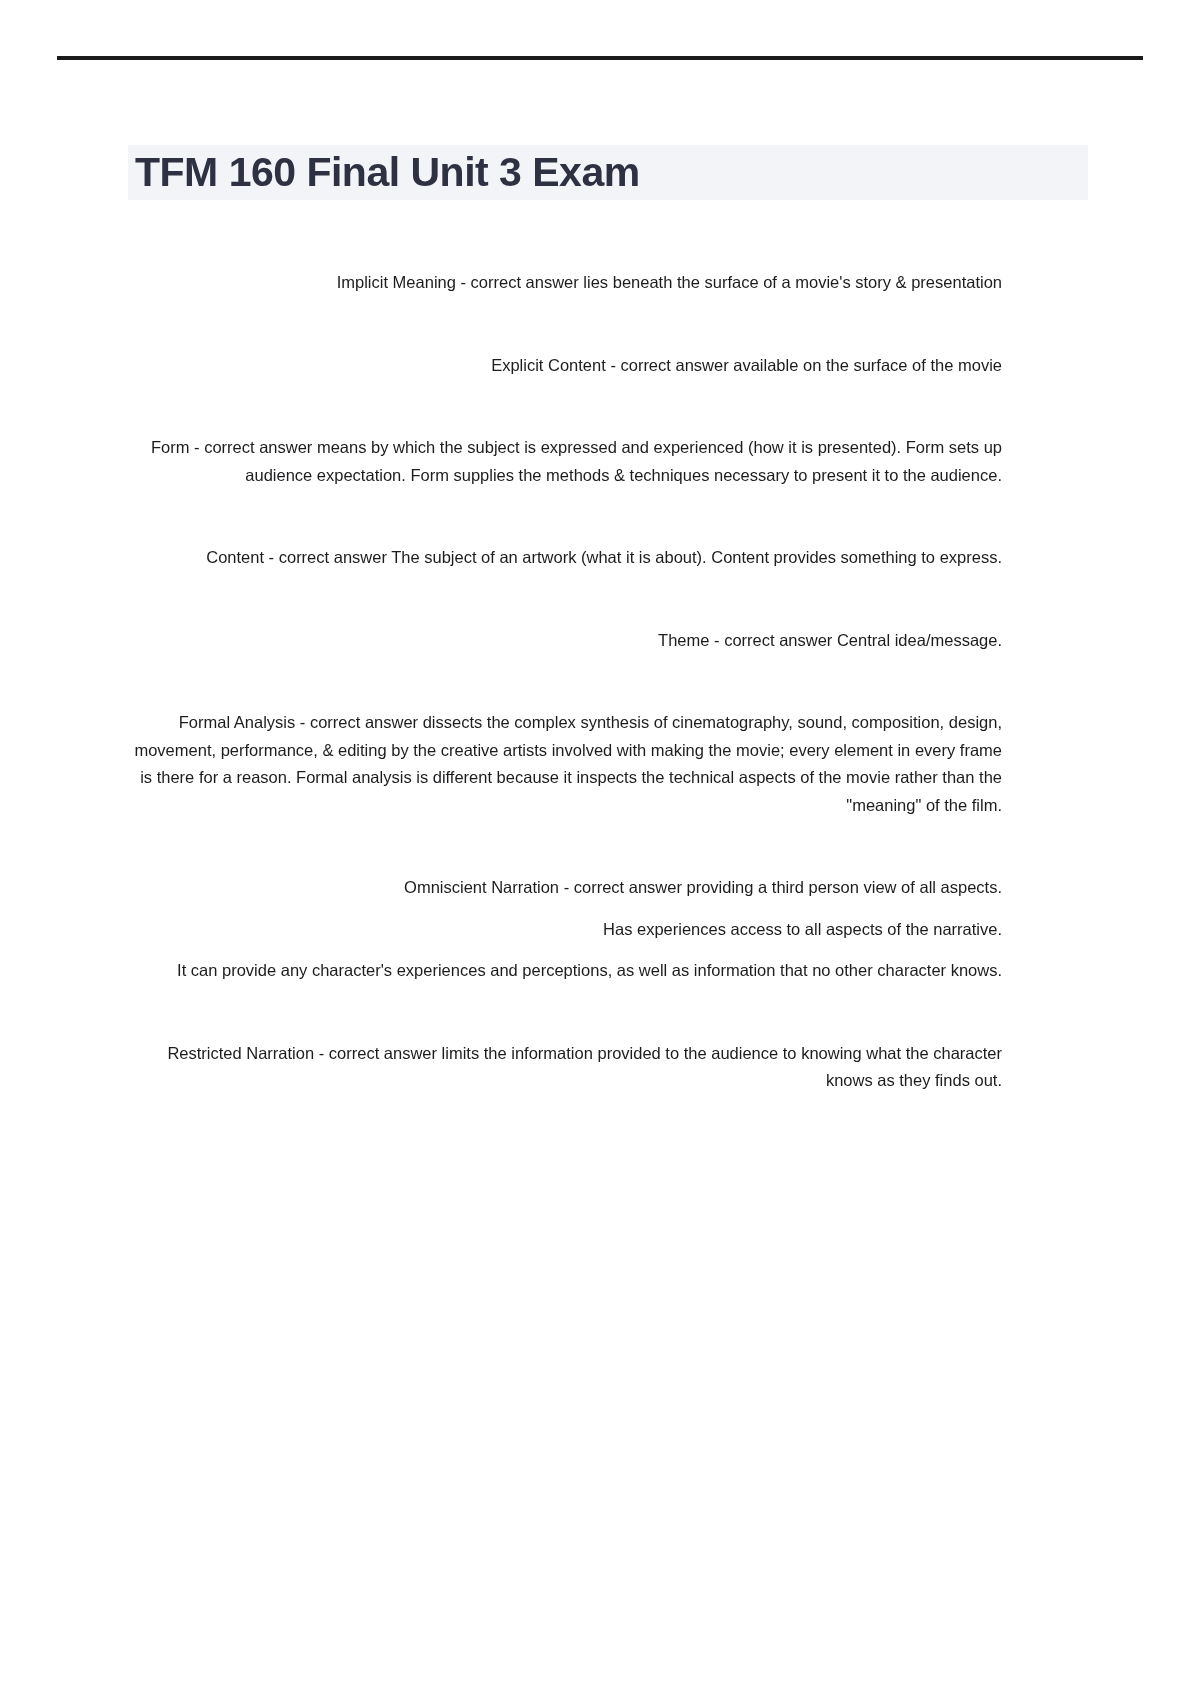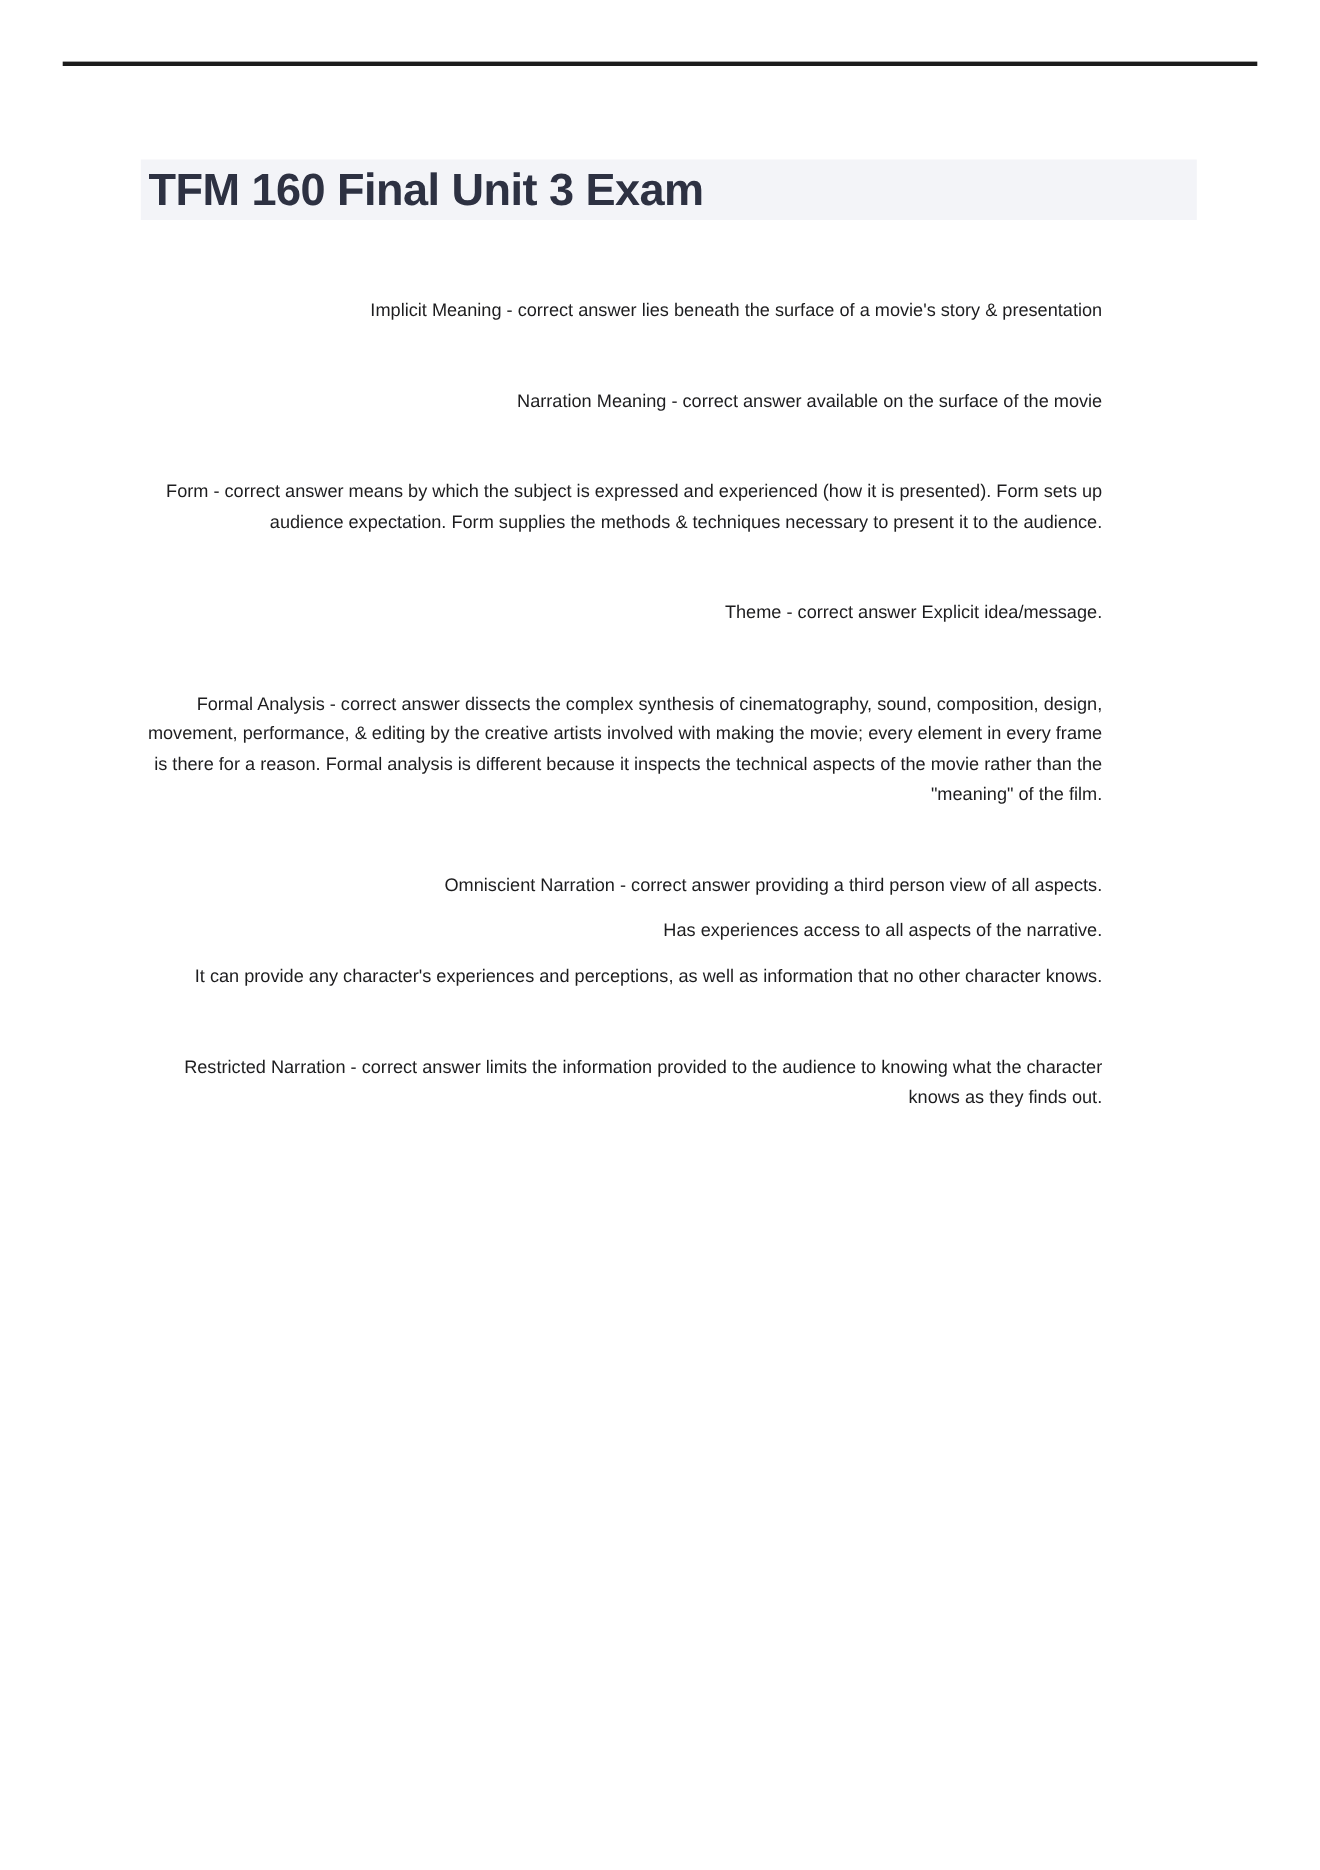--- a/index.html
+++ b/index.html
@@ -74,30 +74,33 @@
     <h1>TFM 160 Final Unit 3 Exam</h1>
   </div>
 
   <div class="content">
 
     <div class="qa-block">
       <p>Implicit Meaning - correct answer lies beneath the surface of a movie's story &amp; presentation</p>
     </div>
 
     <div class="qa-block">
-      <p>Narration Meaning - correct answer available on the surface of the movie</p>
+      <p>Explicit Content - correct answer available on the surface of the movie</p>
     </div>
 
     <div class="qa-block">
       <p>Form - correct answer means by which the subject is expressed and experienced (how it is presented). Form sets up audience expectation. Form supplies the methods &amp; techniques necessary to present it to the audience.</p>
     </div>
 
+    <div class="qa-block">
+      <p>Content - correct answer The subject of an artwork (what it is about). Content provides something to express.</p>
+    </div>
 
     <div class="qa-block">
-      <p>Theme - correct answer Explicit idea/message.</p>
+      <p>Theme - correct answer Central idea/message.</p>
     </div>
 
     <div class="qa-block">
       <p>Formal Analysis - correct answer dissects the complex synthesis of cinematography, sound, composition, design, movement, performance, &amp; editing by the creative artists involved with making the movie; every element in every frame is there for a reason. Formal analysis is different because it inspects the technical aspects of the movie rather than the "meaning" of the film.</p>
     </div>
 
     <div class="qa-block">
       <p>Omniscient Narration - correct answer providing a third person view of all aspects.</p>
       <p>Has experiences access to all aspects of the narrative.</p>
       <p>It can provide any character's experiences and perceptions, as well as information that no other character knows.</p>

